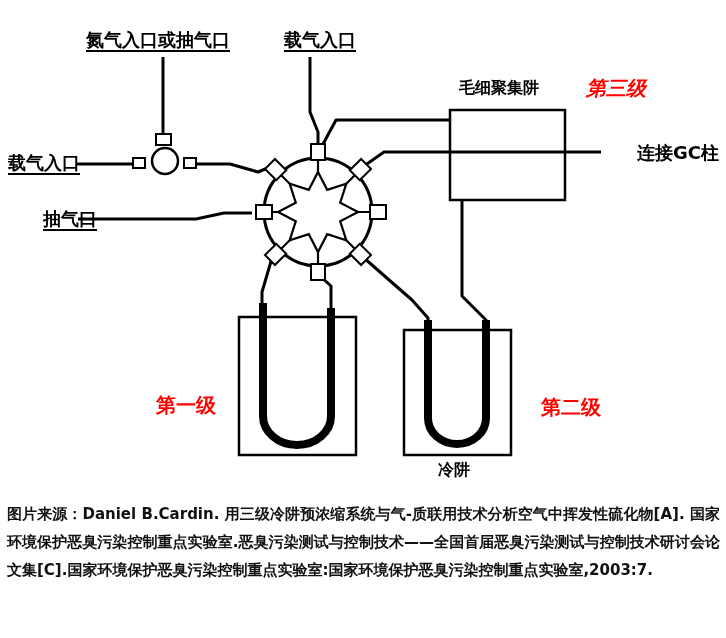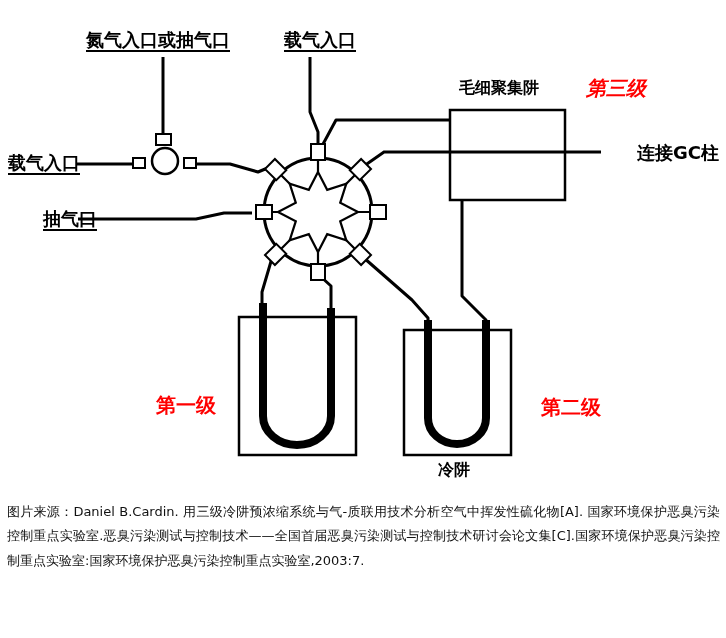--- a/index.html
+++ b/index.html
@@ -18,21 +18,21 @@
     text-underline-offset:4px;
     text-decoration-thickness:1.5px;
   }
   .lbl.big { font-size:16px; }
   .stage {
     position:absolute; color:var(--stage-color,#ff0000);
     font-weight:bold; font-size:20px; white-space:nowrap; line-height:1.1;
   }
   #caption {
     position:absolute; left:7px; top:500px; width:713px;
-    font-size:13px; font-weight:normal; color:#111111;
+    font-size:15px; font-weight:bold; color:#111111;
     line-height:1.87; text-align:justify;
   }
 </style>
 </head>
 <body>
 
 <div id="diagram-layer">
   <svg width="726" height="500" viewBox="0 0 726 500">
 
     <g fill="none" stroke="#000" stroke-width="3" stroke-linejoin="round" stroke-linecap="butt">

